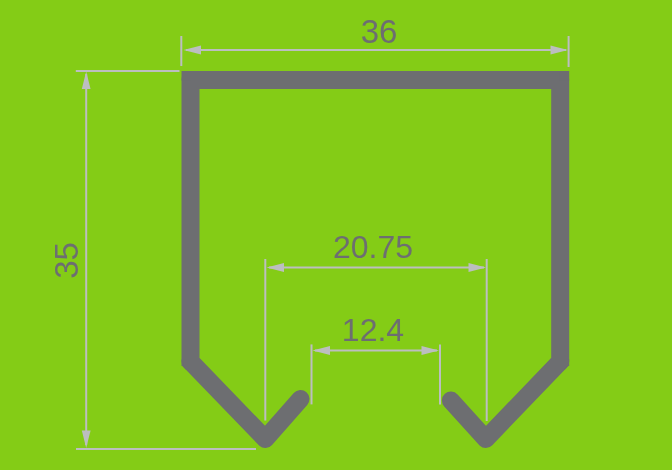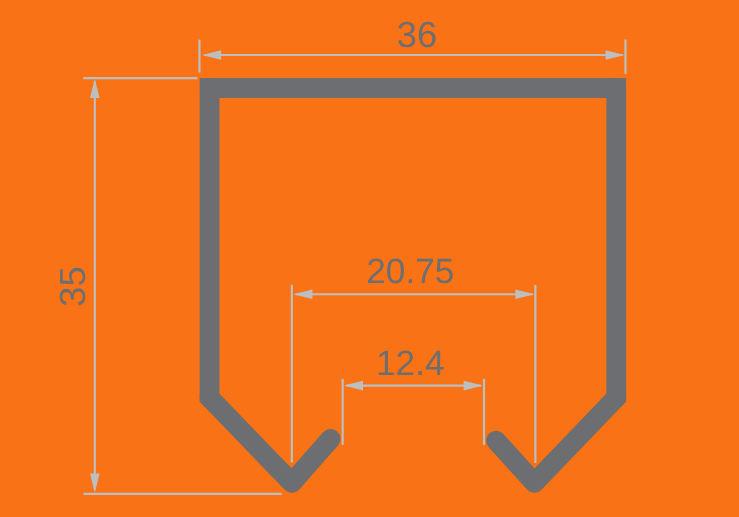--- a/index.html
+++ b/index.html
@@ -1,16 +1,16 @@
 <!DOCTYPE html>
 <html><head>
 <meta charset="utf-8">
 <style>
   html,body{margin:0;padding:0;background:#ffffff;}
-  .wrap{width:672px;height:470px;position:relative;overflow:hidden;background:#f97316;}
+  .wrap{width:672px;height:470px;position:relative;overflow:hidden;background:#84cc16;}
   text{font-family:"Liberation Sans",sans-serif;fill:#6d6e71;}
 </style>
 </head>
 <body>
 <div class="wrap">
 <svg width="672" height="470" viewBox="0 0 672 470">
 
   <g>
     <path d="M300.5 399 L265.3 439 L190.5 361.5 L190.5 80 L560.2 80 L560.2 361.5 L485.8 439 L450.9 400.5" fill="none" stroke="#6d6e71" stroke-width="18" stroke-linecap="round" stroke-linejoin="round"></path>
     <rect x="181.5" y="71" width="9.5" height="9.5" fill="#6d6e71"></rect>

